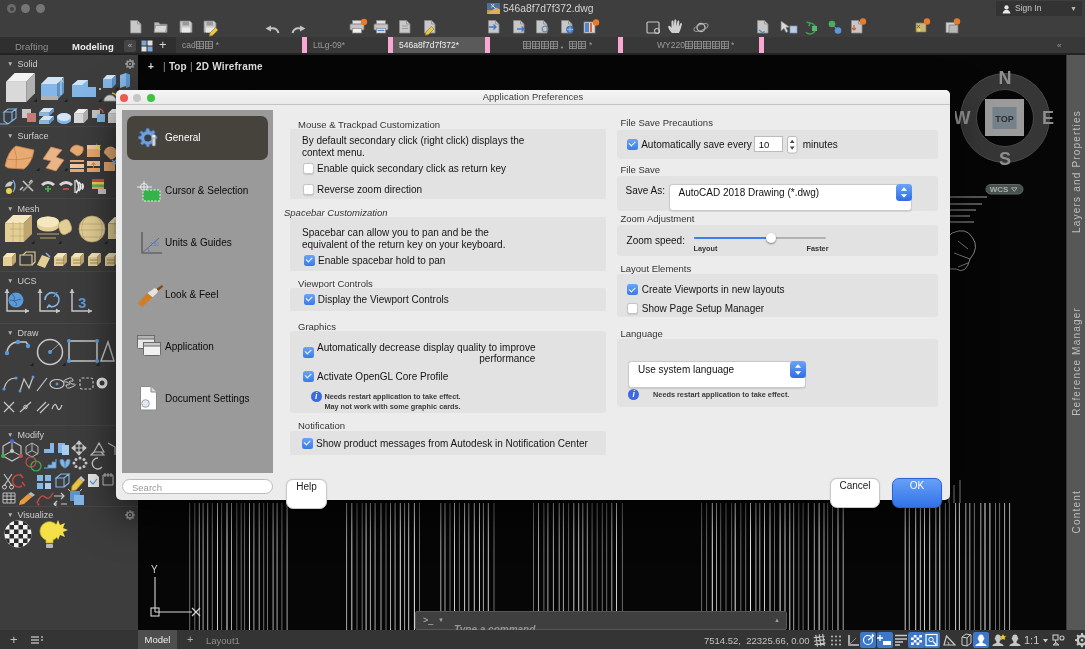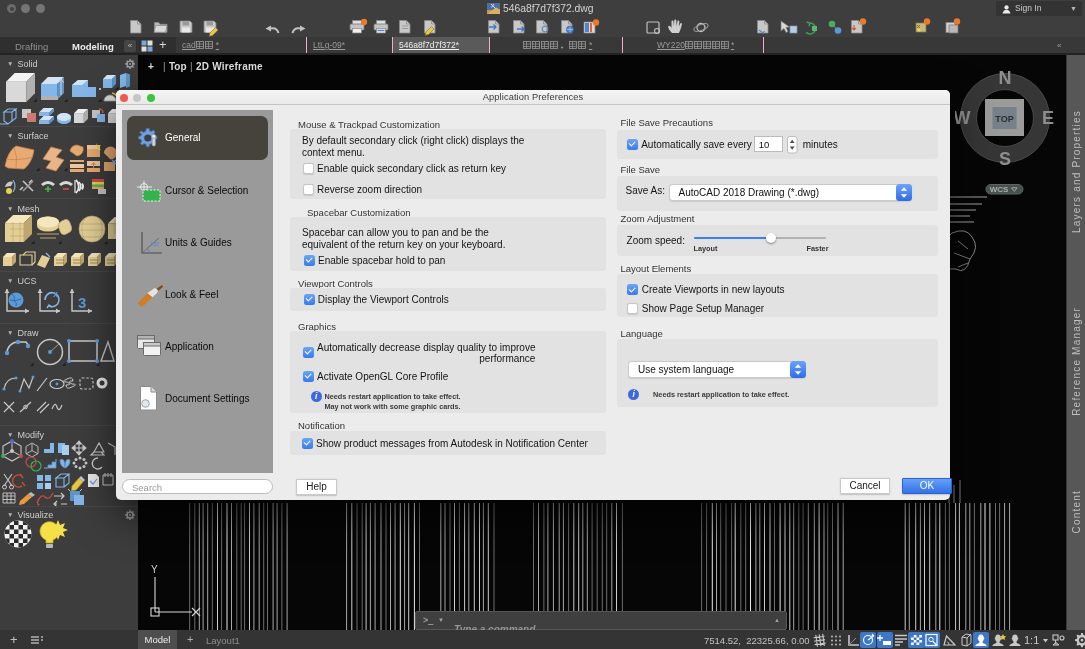--- a/index.html
+++ b/index.html
@@ -3,21 +3,21 @@
 * { margin:0; padding:0; box-sizing:border-box; }
 body { font-family:"Liberation Sans", sans-serif; }
 #root { position:relative; width:1085px; height:649px; overflow:hidden; background:#060606; }
 .abs { position:absolute; }
 #titlebar { left:0; top:0; width:1085px; height:37px; background:#3e3e3e; }
 #tabbar { left:0; top:37px; width:1085px; height:18px; background:#2f2f2f; border-bottom:2px solid #232323; }
 .light { position:absolute; top:4px; width:9px; height:9px; border-radius:50%; background:#757575; }
 #wintitle { position:absolute; top:2.5px; left:503px; color:#d4d4d4; font-size:10.3px; }
 #signin { position:absolute; left:996px; top:1px; width:86px; height:15px; background:#333; color:#c9c9c9; font-size:8.5px; line-height:15px; }
 .dtab { position:absolute; top:3px; height:13px; font-size:9.5px; line-height:13px; color:#8f8f8f; }
-.ftab { position:absolute; top:0; height:16px; font-size:8.5px; line-height:16px; color:#9a9a9a; padding-left:6px; background:#383838; border-right:1px solid #f9a8d4;text-decoration:underline; }
+.ftab { position:absolute; top:0; height:16px; font-size:8.5px; line-height:16px; color:#9a9a9a; padding-left:6px; background:#383838; border-right:5px solid #f9a8d4; }
 #palette { left:0; top:55px; width:138px; height:576px; background:#3d3d3d; }
 .phead { position:absolute; left:7px; color:#cdcdcd; font-size:9px; height:11px; line-height:11px; }
 .phead:before { content:"▼"; color:#b0b0b0; margin-right:4px; font-size:6.5px; position:relative; top:-1px; }
 .pdiv { position:absolute; left:0; width:138px; height:1px; background:#2e2e2e; border-bottom:1px solid #484848; }
 #rstrip { left:1066px; top:55px; width:19px; height:577px; background:#575757; border-left:1px solid #3a3a3a; }
 .vtext { position:absolute; left:4px; width:11px; color:#bfbfbf; font-size:10px; letter-spacing:1.2px; writing-mode:vertical-rl; transform:rotate(180deg); white-space:nowrap; }
 #cmdbar { left:415px; top:611px; width:372px; height:19px; background:#3f3f3f; border:1px solid #565656; border-radius:2px; }
 #statusbar { left:0; top:630px; width:1085px; height:19px; background:#343434; }
 #dlg { left:116px; top:90px; width:834px; height:410px; background:#ececec; border-radius:5px; box-shadow:0 15px 40px rgba(0,0,0,0.6); z-index:50; }
 #dlgtitle { position:absolute; left:0; top:0; width:100%; height:15px; background:linear-gradient(#f5f5f5,#e9e9e9); border-bottom:1px solid #c4c4c4; border-radius:5px 5px 0 0; text-align:center; font-size:9.3px; color:#3a3a3a; line-height:15px; letter-spacing:0.1px;}
@@ -31,22 +31,22 @@
 .secbox { position:absolute; background:#e2e2e2; border-radius:3px; width:316px; left:174px; }
 .rbox { left:501px; width:321px; }
 .cb { position:absolute; width:11px; height:11px; border-radius:2.5px; }
 .cbon { background:linear-gradient(#6aa5f6,#3a79ea); }
 .cbon:after { content:""; position:absolute; left:2.1px; top:2.4px; width:5.2px; height:2.8px; border-left:1.5px solid #fff; border-bottom:1.5px solid #fff; transform:rotate(-45deg); }
 .cboff { background:#fff; border:1px solid #c5c5c5; box-shadow:0 0.5px 1px rgba(0,0,0,0.12); }
 .cblbl { position:absolute; font-size:10px; color:#141414; white-space:nowrap; line-height:11.3px; }
 .body95 { font-size:10px; color:#141414; position:absolute; line-height:12.2px; white-space:nowrap; }
 .info { position:absolute; width:11px; height:11px; border-radius:50%; background:#3e68e0; color:#fff; font-size:8.5px; font-weight:bold; font-style:italic; text-align:center; line-height:11px; }
 .infotxt { position:absolute; font-size:7.3px; font-weight:bold; color:#3a3a3a; line-height:10px; white-space:nowrap; }
-.btn { position:absolute; height:16px; background:#fff; border:0.5px solid #c9c9c9; border-radius:1px; font-size:10px; color:#1a1a1a; text-align:center; line-height:14px; box-shadow:0 0.5px 1.5px rgba(0,0,0,0.18);margin-left:10px; }
-.sel { position:absolute; height:17px; background:#fff; border:0.5px solid #c9c9c9; border-radius:3.5px; font-size:10px; color:#111; box-shadow:0 0.5px 1px rgba(0,0,0,0.1); }
+.btn { position:absolute; height:30px; background:#fff; border:0.5px solid #c9c9c9; border-radius:7px; font-size:10px; color:#1a1a1a; text-align:center; line-height:14px; box-shadow:0 0.5px 1.5px rgba(0,0,0,0.18); }
+.sel { position:absolute; height:27px; background:#fff; border:0.5px solid #c9c9c9; border-radius:3.5px; font-size:10px; color:#111; box-shadow:0 0.5px 1px rgba(0,0,0,0.1); }
 .selcap { position:absolute; width:16px; height:17px; border-radius:3.5px; background:linear-gradient(#6ba4f7,#2f6ce6); }
 </style></head>
 <body>
 <div id="root">
 
 <div class="abs" id="titlebar">
   <div class="light" style="left:7px; background:#6a6a6a;">
         <div style="position:absolute;left:2.5px;top:2.5px;width:4px;height:4px;border-radius:50%;background:#434343;"></div>
       </div>
   <div class="light" style="left:21px;"></div>
@@ -799,21 +799,21 @@
   <div class="btn" style="left:776px; top:388px; width:50px; background:linear-gradient(#66a0f6,#3272e8); color:#fff; border-color:#2a62d8;">OK</div>
 
   <div class="seclbl" style="left:182px; top:28.5px;">Mouse &amp; Trackpad Customization</div>
   <div class="secbox" style="top:39px; height:70px;"></div>
   <div class="body95" style="left:186px; top:44.5px;">By default secondary click (right click) displays the<br>context menu.</div>
   <div class="cb cboff" style="left:186.5px; top:73px;"></div>
       <div class="cblbl" style="left:201px; top:73px;">Enable quick secondary click as return key</div>
   <div class="cb cboff" style="left:186.5px; top:94px;"></div>
       <div class="cblbl" style="left:201px; top:94px;">Reverse zoom direction</div>
 
-  <div class="seclbl" style="left:191px; top:116.5px;">Spacebar Customization</div>
+  <div class="seclbl" style="left:168px; top:116.5px;font-style:italic;">Spacebar Customization</div>
   <div class="secbox" style="top:127px; height:54px;"></div>
   <div class="body95" style="left:186px; top:136.5px;">Spacebar can allow you to pan and be the<br>equivalent of the return key on your keyboard.</div>
   <div class="cb cbon" style="left:188px; top:165px;"></div>
       <div class="cblbl" style="left:202px; top:165px;">Enable spacebar hold to pan</div>
 
   <div class="seclbl" style="left:182px; top:187.5px;">Viewport Controls</div>
   <div class="secbox" style="top:197.5px; height:23.5px;"></div>
   <div class="cb cbon" style="left:187.5px; top:203.5px;"></div>
       <div class="cblbl" style="left:201.7px; top:203.5px;">Display the Viewport Controls</div>
 

